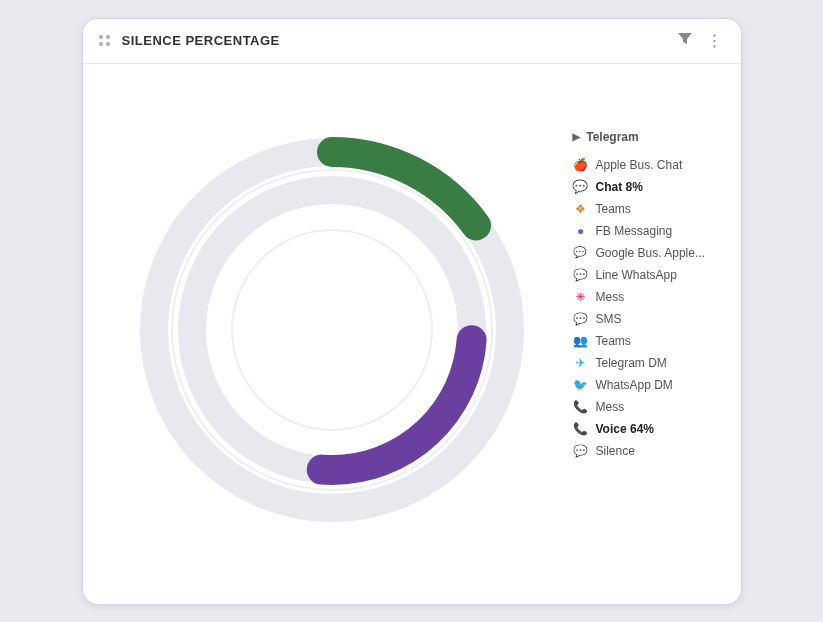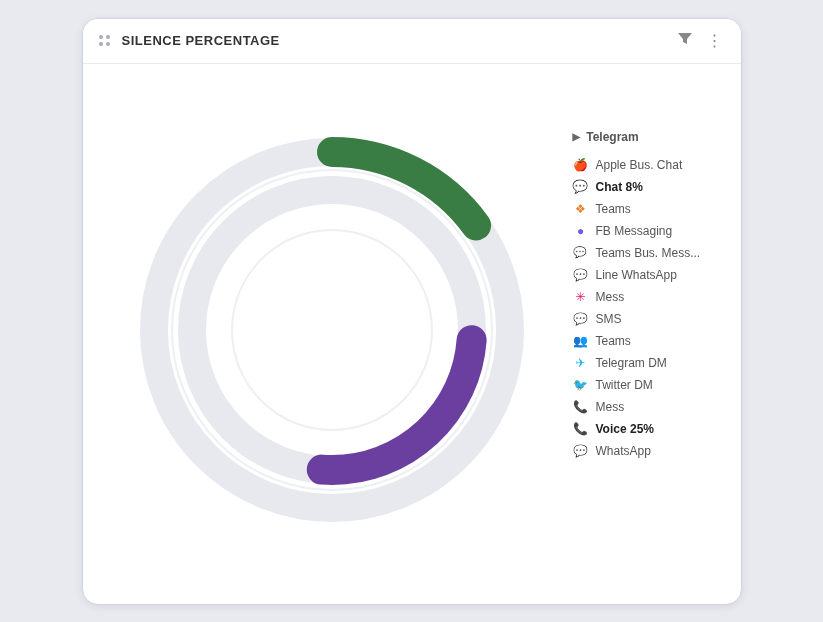--- a/index.html
+++ b/index.html
@@ -183,21 +183,21 @@
       <div class="legend-item">
         <span class="legend-icon" style="font-size:12px; color:#e67e22;">❖</span>
         <span class="legend-text">Teams</span>
       </div>
       <div class="legend-item">
         <span class="legend-icon" style="font-size:12px; color:#6c5ce7;">●</span>
         <span class="legend-text">FB Messaging</span>
       </div>
       <div class="legend-item">
         <span class="legend-icon" style="font-size:11px; color:#4a90d9;">💬</span>
-        <span class="legend-text">Teams Bus. Mess...</span>
+        <span class="legend-text">Google Bus. Apple...</span>
       </div>
       <div class="legend-item">
         <span class="legend-icon" style="font-size:12px; color:#2ecc71;">💬</span>
         <span class="legend-text">Line WhatsApp</span>
       </div>
       <div class="legend-item">
         <span class="legend-icon" style="font-size:12px; color:#e91e63;">✳</span>
         <span class="legend-text">Mess</span>
       </div>
       <div class="legend-item">
@@ -207,29 +207,29 @@
       <div class="legend-item">
         <span class="legend-icon" style="font-size:12px; color:#5264AE;">👥</span>
         <span class="legend-text">Teams</span>
       </div>
       <div class="legend-item">
         <span class="legend-icon" style="font-size:12px; color:#29b6f6;">✈</span>
         <span class="legend-text">Telegram DM</span>
       </div>
       <div class="legend-item">
         <span class="legend-icon" style="font-size:12px; color:#1da1f2;">🐦</span>
-        <span class="legend-text">Twitter DM</span>
+        <span class="legend-text">WhatsApp DM</span>
       </div>
       <div class="legend-item">
         <span class="legend-icon" style="font-size:12px; color:#7b68ee;">📞</span>
         <span class="legend-text">Mess</span>
       </div>
       <div class="legend-item bold">
         <span class="legend-icon" style="font-size:12px; color:#6b3fa0;">📞</span>
-        <span class="legend-text">Voice 25%</span>
+        <span class="legend-text">Voice 64%</span>
       </div>
       <div class="legend-item">
         <span class="legend-icon" style="font-size:12px; color:#25d366;">💬</span>
-        <span class="legend-text">WhatsApp</span>
+        <span class="legend-text">Silence</span>
       </div>
     </div>
   </div>
 </div>
 
 </body></html>

